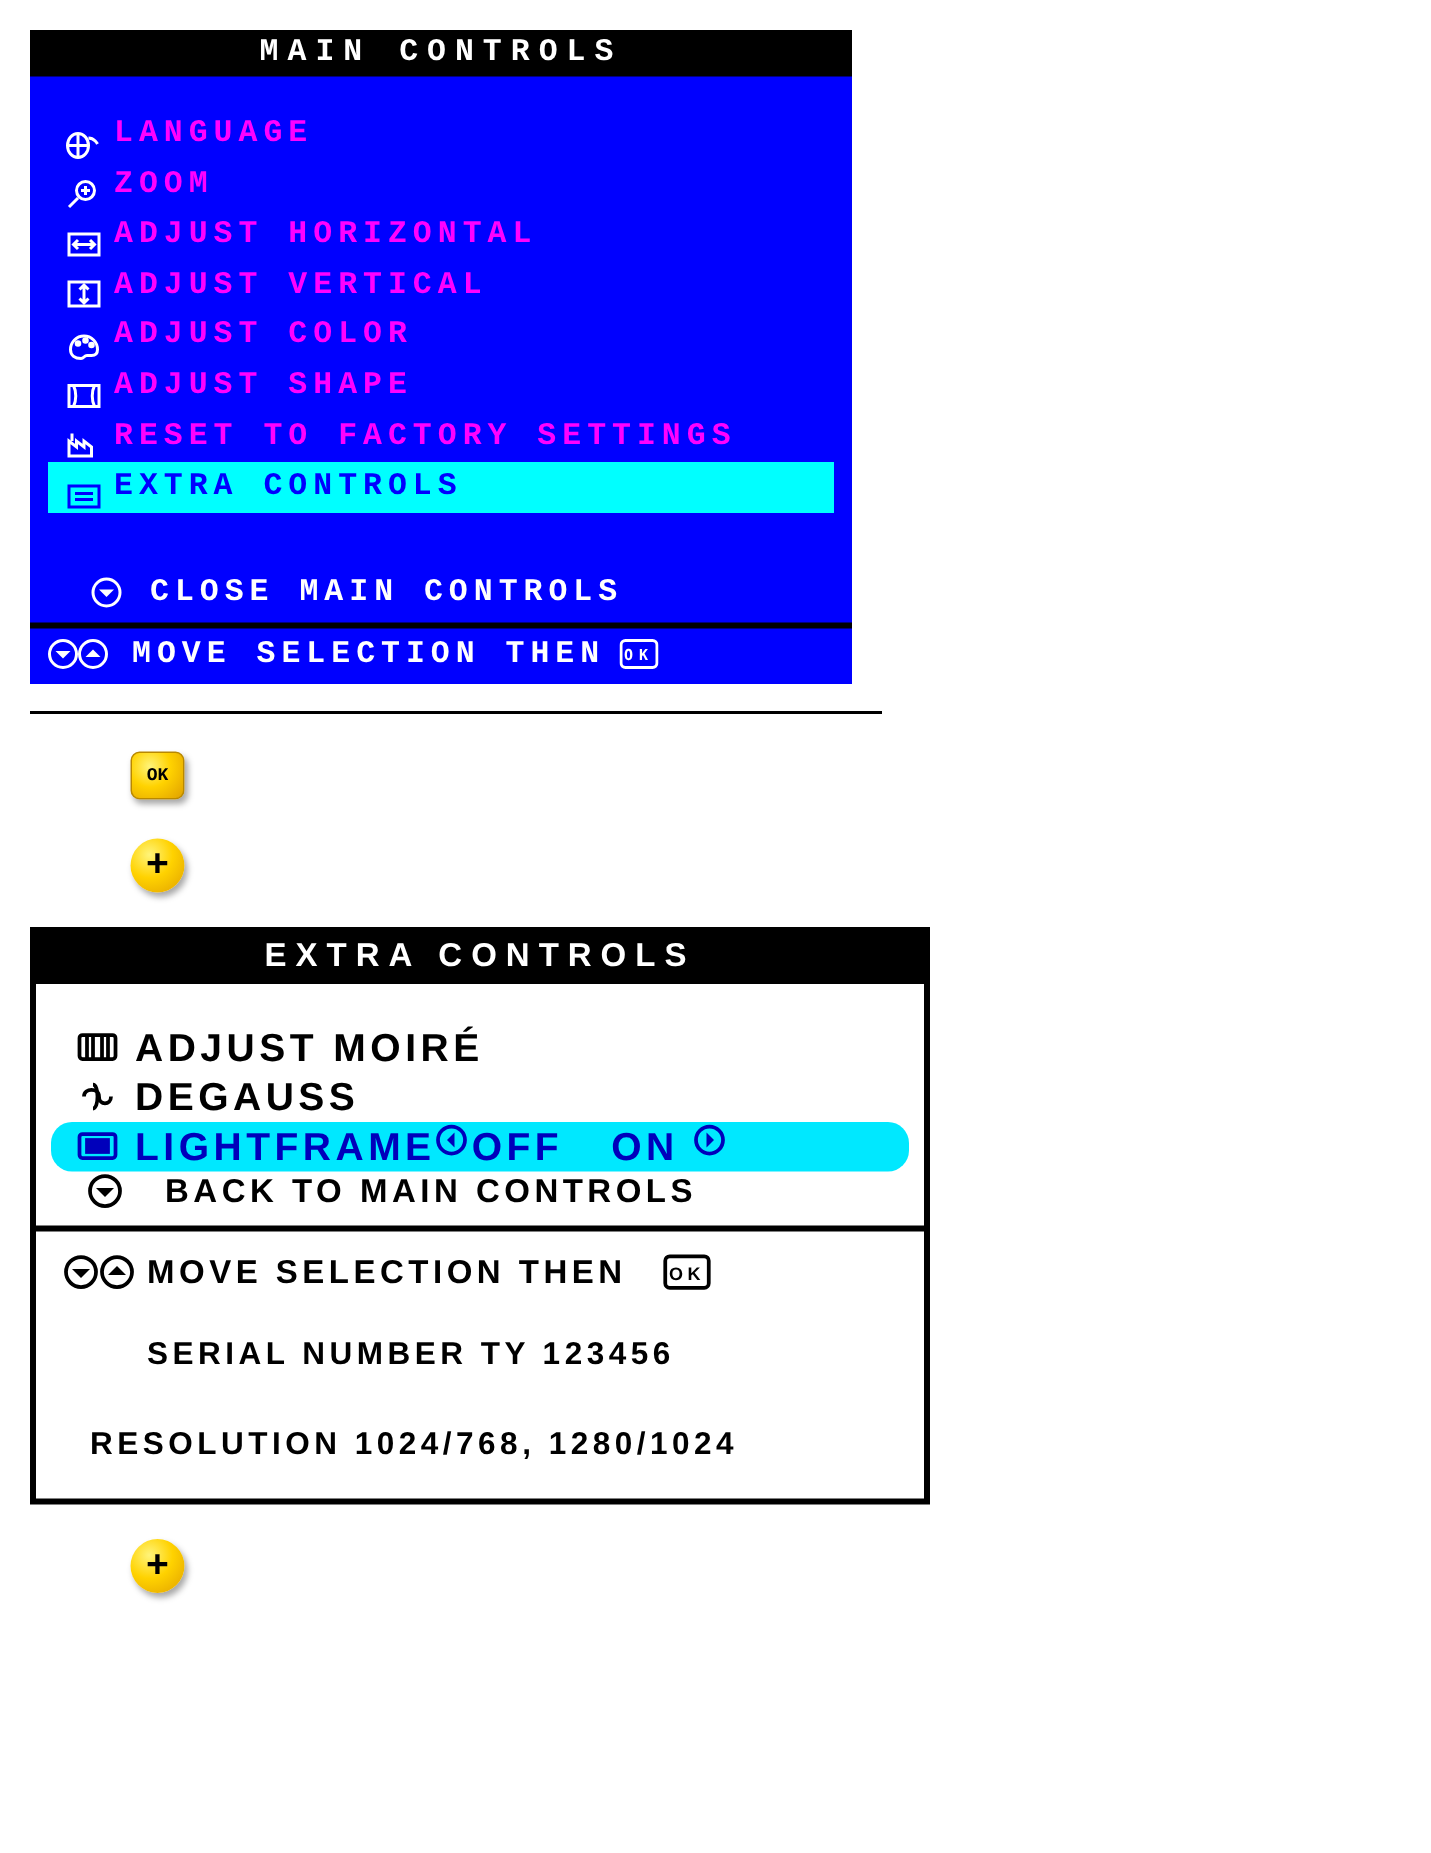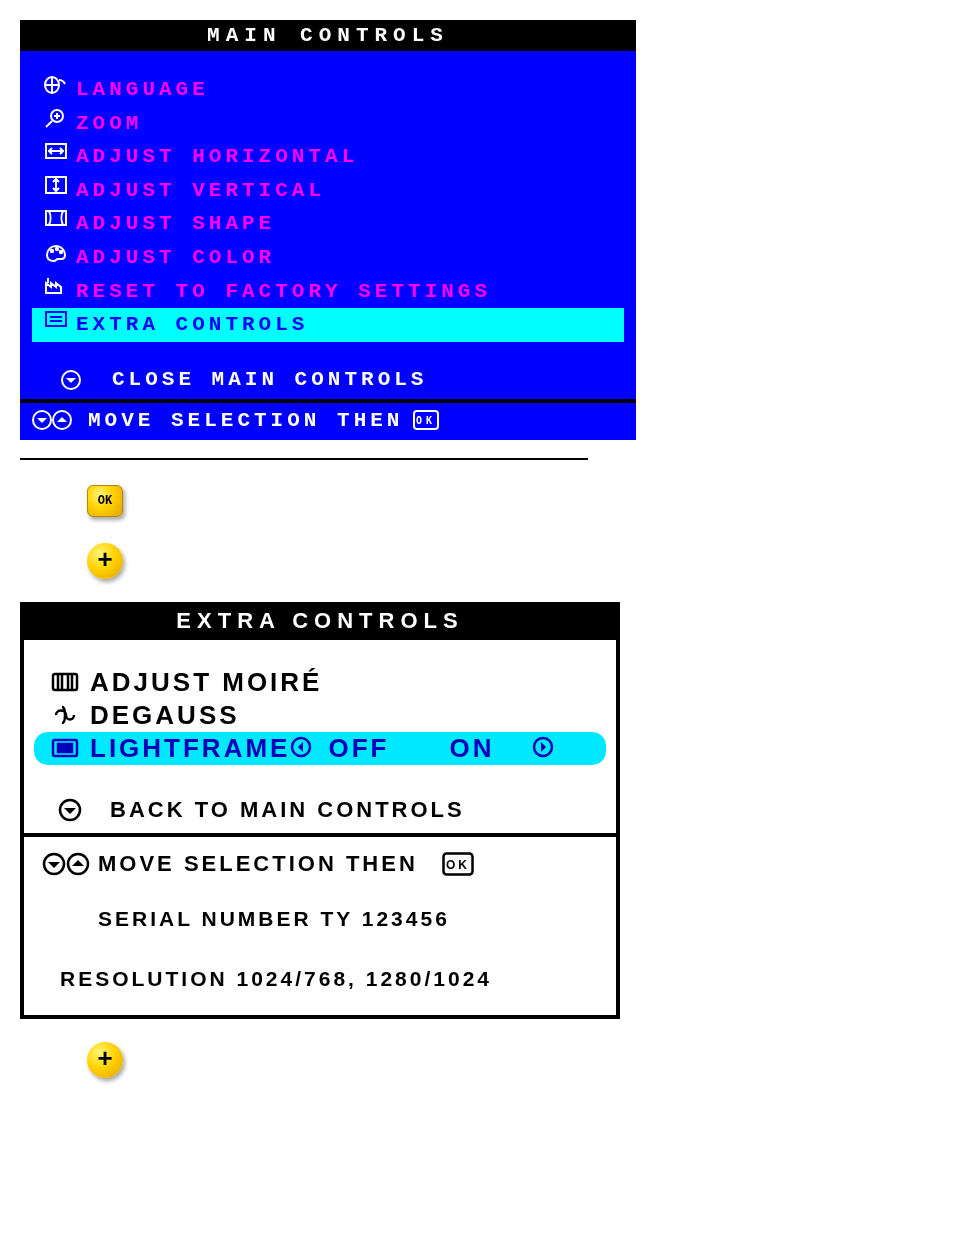--- a/index.html
+++ b/index.html
@@ -5,39 +5,39 @@
   * { box-sizing: border-box; margin: 0; padding: 0; }
   body {
     background: #fff;
     font-family: "Courier New", monospace;
     width: 954px;
     padding: 20px;
   }
 
   
   .osd-main {
-    width: 616px;
+    width: 548px;
     background: #0000ff;
     margin-bottom: 12px;
   }
   .osd-main-title {
     background: #000;
     color: #fff;
     text-align: center;
     font-weight: bold;
     letter-spacing: 6px;
     padding: 4px 0;
     font-size: 21px;
   }
   .osd-main-body {
     padding: 22px 12px 8px 12px;
   }
   .main-item {
     display: flex;
-    align-items: flex-start;
+    align-items: flex-end;
     color: #fff;
     font-weight: bold;
     letter-spacing: 4px;
     font-size: 21px;
     line-height: 1.6;
     padding: 0 4px;
   }
   .main-item.highlight {
     background: #00ffff;
     color: #0000ff;
@@ -46,29 +46,28 @@
   .main-item .main-icon {
     width: 40px;
     display: inline-flex;
     justify-content: center;
     align-items: center;
   }
   .main-item .main-label {
     color: #ff00ff;
   }
   .main-close {
-    margin-top: 26px;
-    display: flex;
-    align-items: flex-end;
+    margin-top: 42px;
+    display: flex;
+    align-items: center;
     color: #fff;
     font-weight: bold;
     letter-spacing: 4px;
     font-size: 21px;
     padding-left: 28px;
-    gap: 12px;
   }
   .main-close .nav-icon { margin-right: 18px; }
 
   .osd-main-footer {
     border-top: 4px solid #000;
     color: #fff;
     font-weight: bold;
     letter-spacing: 4px;
     font-size: 21px;
     padding: 6px 12px 8px 12px;
@@ -154,28 +153,27 @@
   .extra-item.highlight {
     background: #00e8ff;
     color: #0000bb;
     border-radius: 14px;
   }
   .extra-item.highlight .extra-label-main,
   .extra-item.highlight .extra-options,
   .extra-item.highlight svg { color: #0000bb; }
   .extra-options {
     display: inline-flex;
-    align-items: flex-end;
-    gap: 16px;
+    align-items: flex-start;
+    gap: 2px;
     margin-left: 0px;
   }
   .tri { font-size: 22px; font-weight: 900; }
 
   .extra-back {
-    margin-top: 32px;
     display: flex;
     align-items: center;
     font-weight: 900;
     letter-spacing: 3px;
     font-size: 22px;
     padding-left: 24px;
   }
   .extra-back .nav-icon { margin-right: 28px; }
 
   .osd-extra-footer {
@@ -259,40 +257,40 @@
             </g>
           </svg>
       </span>
       <span class="main-label">ADJUST VERTICAL</span>
     </div>
 
     <div class="main-item">
       <span class="main-icon">
         <svg width="26" height="22" viewBox="0 0 26 22">
             <g fill="none" stroke="#fff" stroke-width="2">
-              <rect x="3" y="4" width="20" height="14"></rect>
-              <path d="M6 4c2 4 2 10 0 14M20 4c-2 4-2 10 0 14"></path>
-            </g>
-          </svg>
-      </span>
-      <span class="main-label">ADJUST SHAPE</span>
-    </div>
-
-    <div class="main-item">
-      <span class="main-icon">
-        <svg width="26" height="22" viewBox="0 0 26 22">
-            <g fill="none" stroke="#fff" stroke-width="2">
               <path d="M4 14c0-5 4-9 9-9s9 4 9 9c0 3-2 4-4 4h-3c-2 0-2 2-4 2-4 0-7-2-7-6z"></path>
               <circle cx="9" cy="10" r="1.2" fill="#fff"></circle>
               <circle cx="14" cy="8" r="1.2" fill="#fff"></circle>
               <circle cx="18" cy="11" r="1.2" fill="#fff"></circle>
             </g>
           </svg>
       </span>
       <span class="main-label">ADJUST COLOR</span>
+    </div>
+
+    <div class="main-item">
+      <span class="main-icon">
+        <svg width="26" height="22" viewBox="0 0 26 22">
+            <g fill="none" stroke="#fff" stroke-width="2">
+              <rect x="3" y="4" width="20" height="14"></rect>
+              <path d="M6 4c2 4 2 10 0 14M20 4c-2 4-2 10 0 14"></path>
+            </g>
+          </svg>
+      </span>
+      <span class="main-label">ADJUST SHAPE</span>
     </div>
 
     <div class="main-item">
       <span class="main-icon">
         <svg width="26" height="22" viewBox="0 0 26 22">
             <g fill="none" stroke="#fff" stroke-width="2">
               <path d="M3 18V8l5 4V8l5 4V8l5 4v6z"></path>
               <path d="M5 8V3"></path>
             </g>
           </svg>

